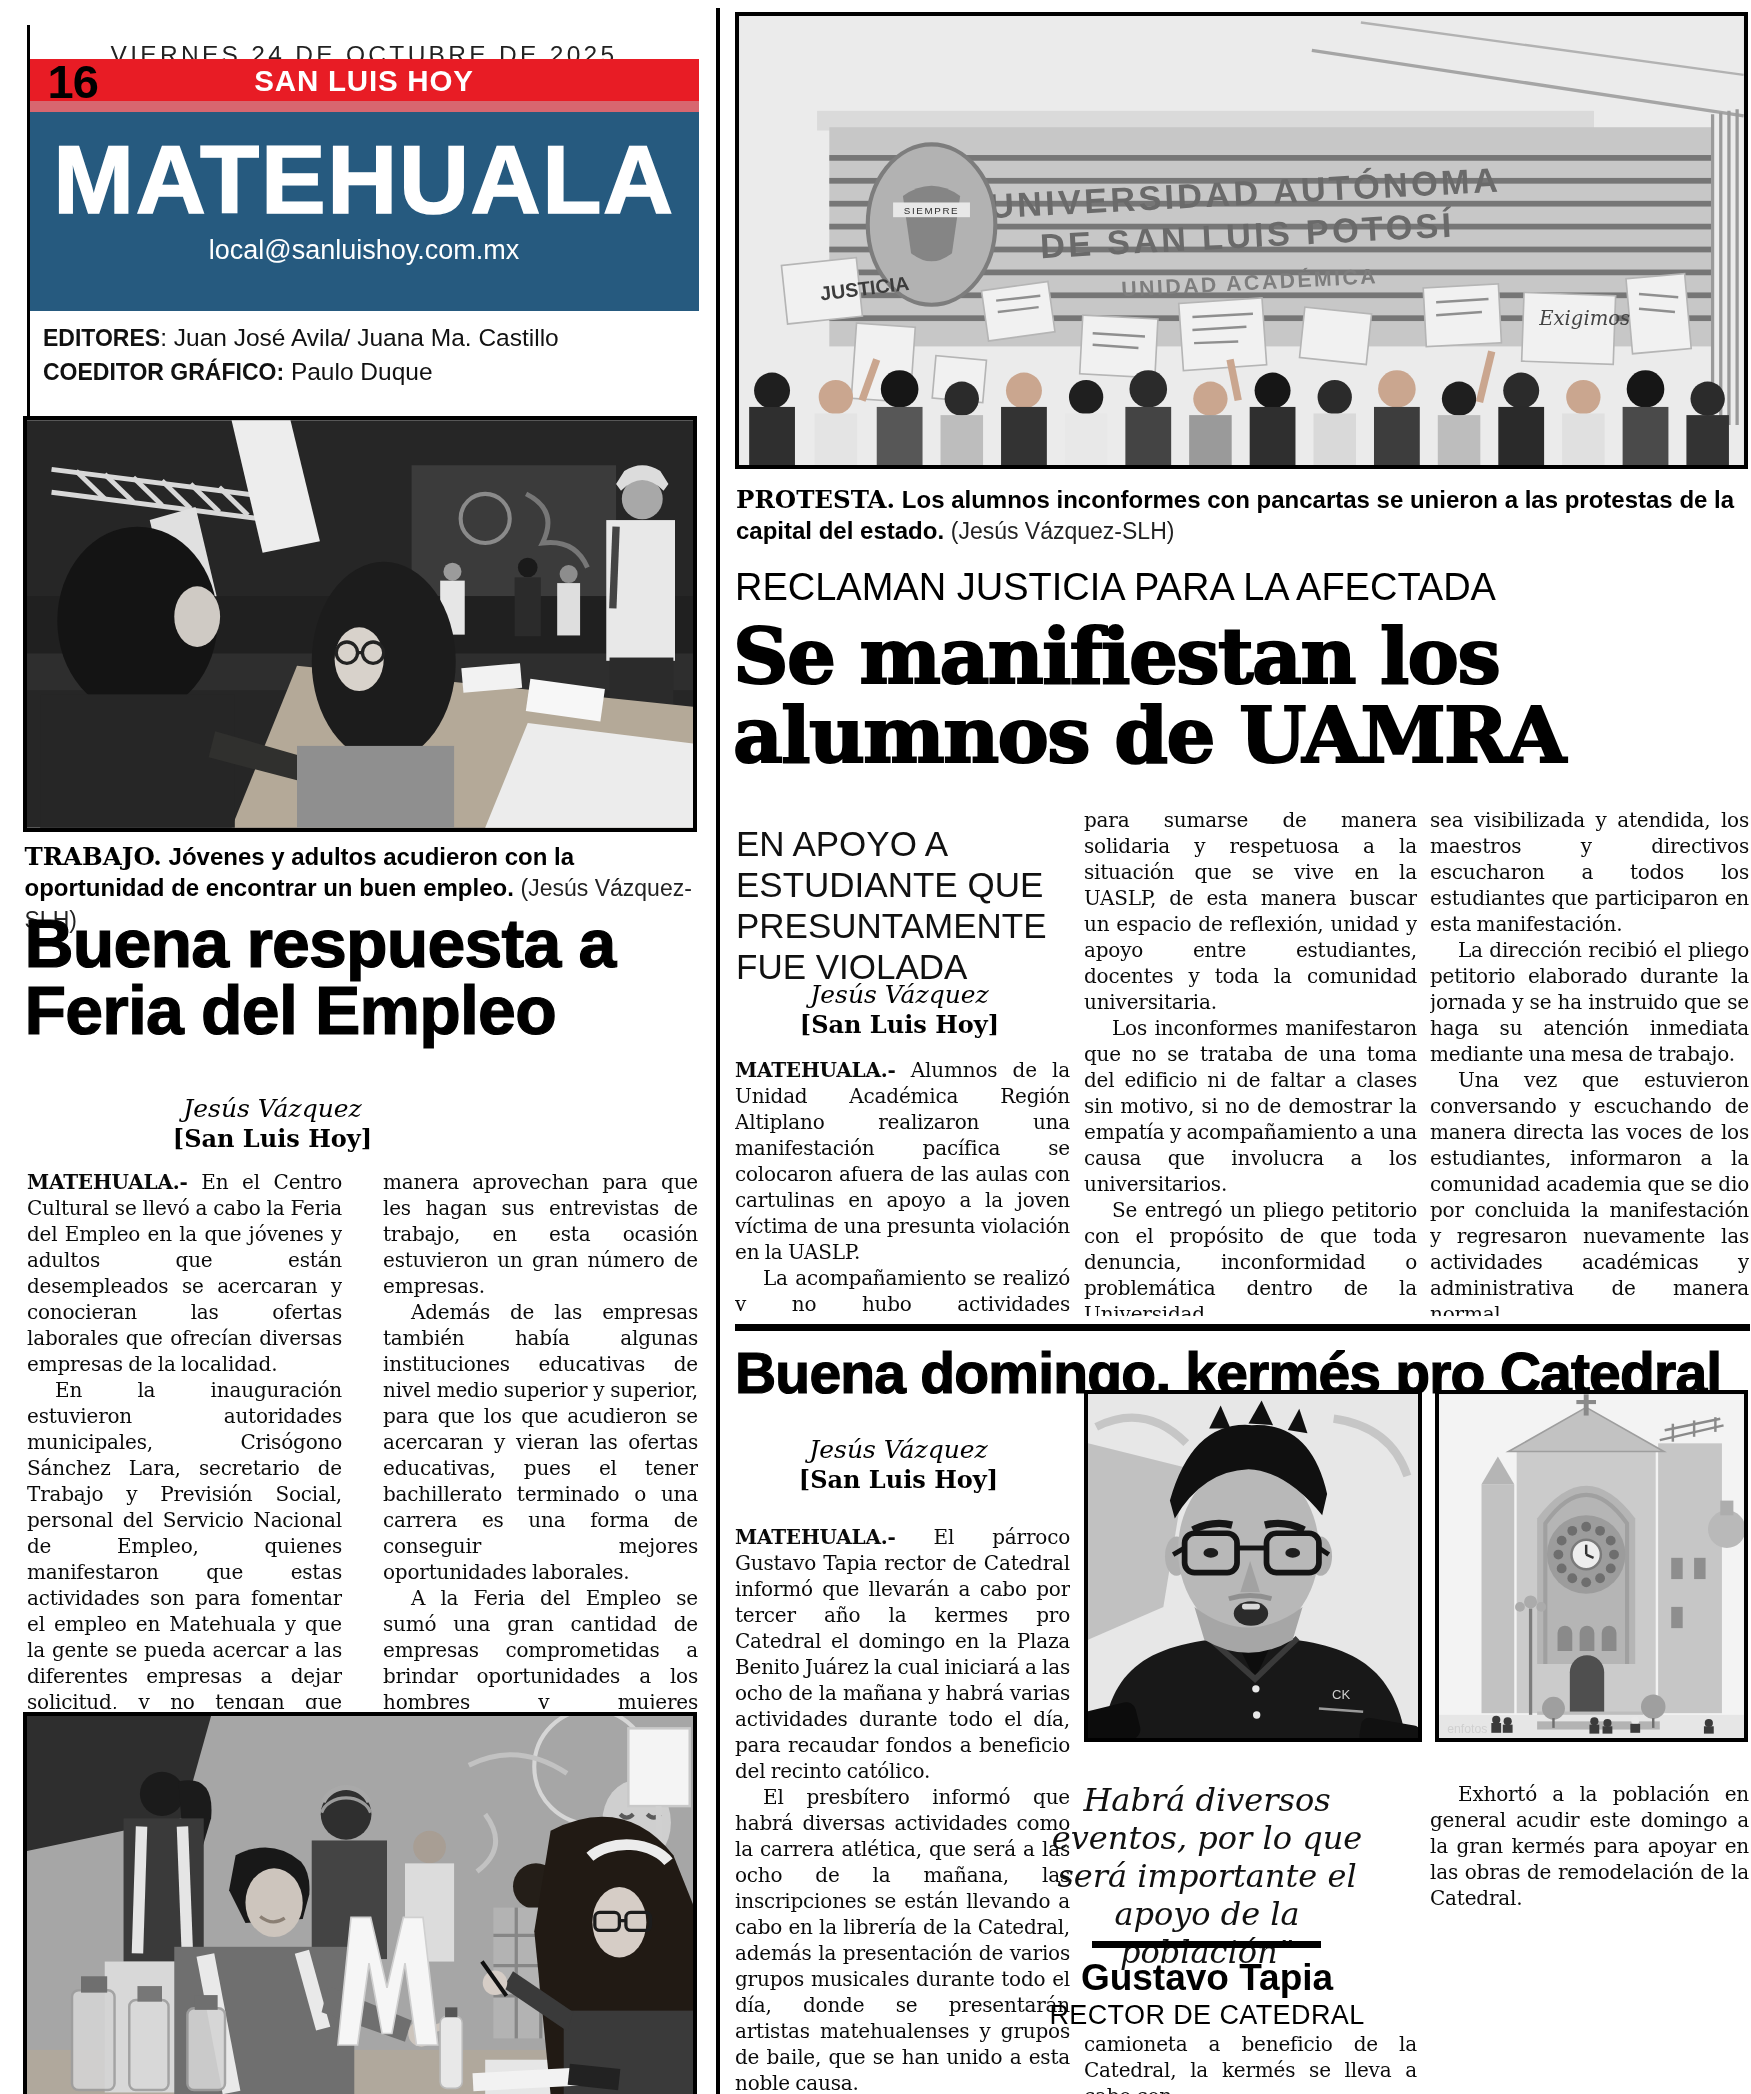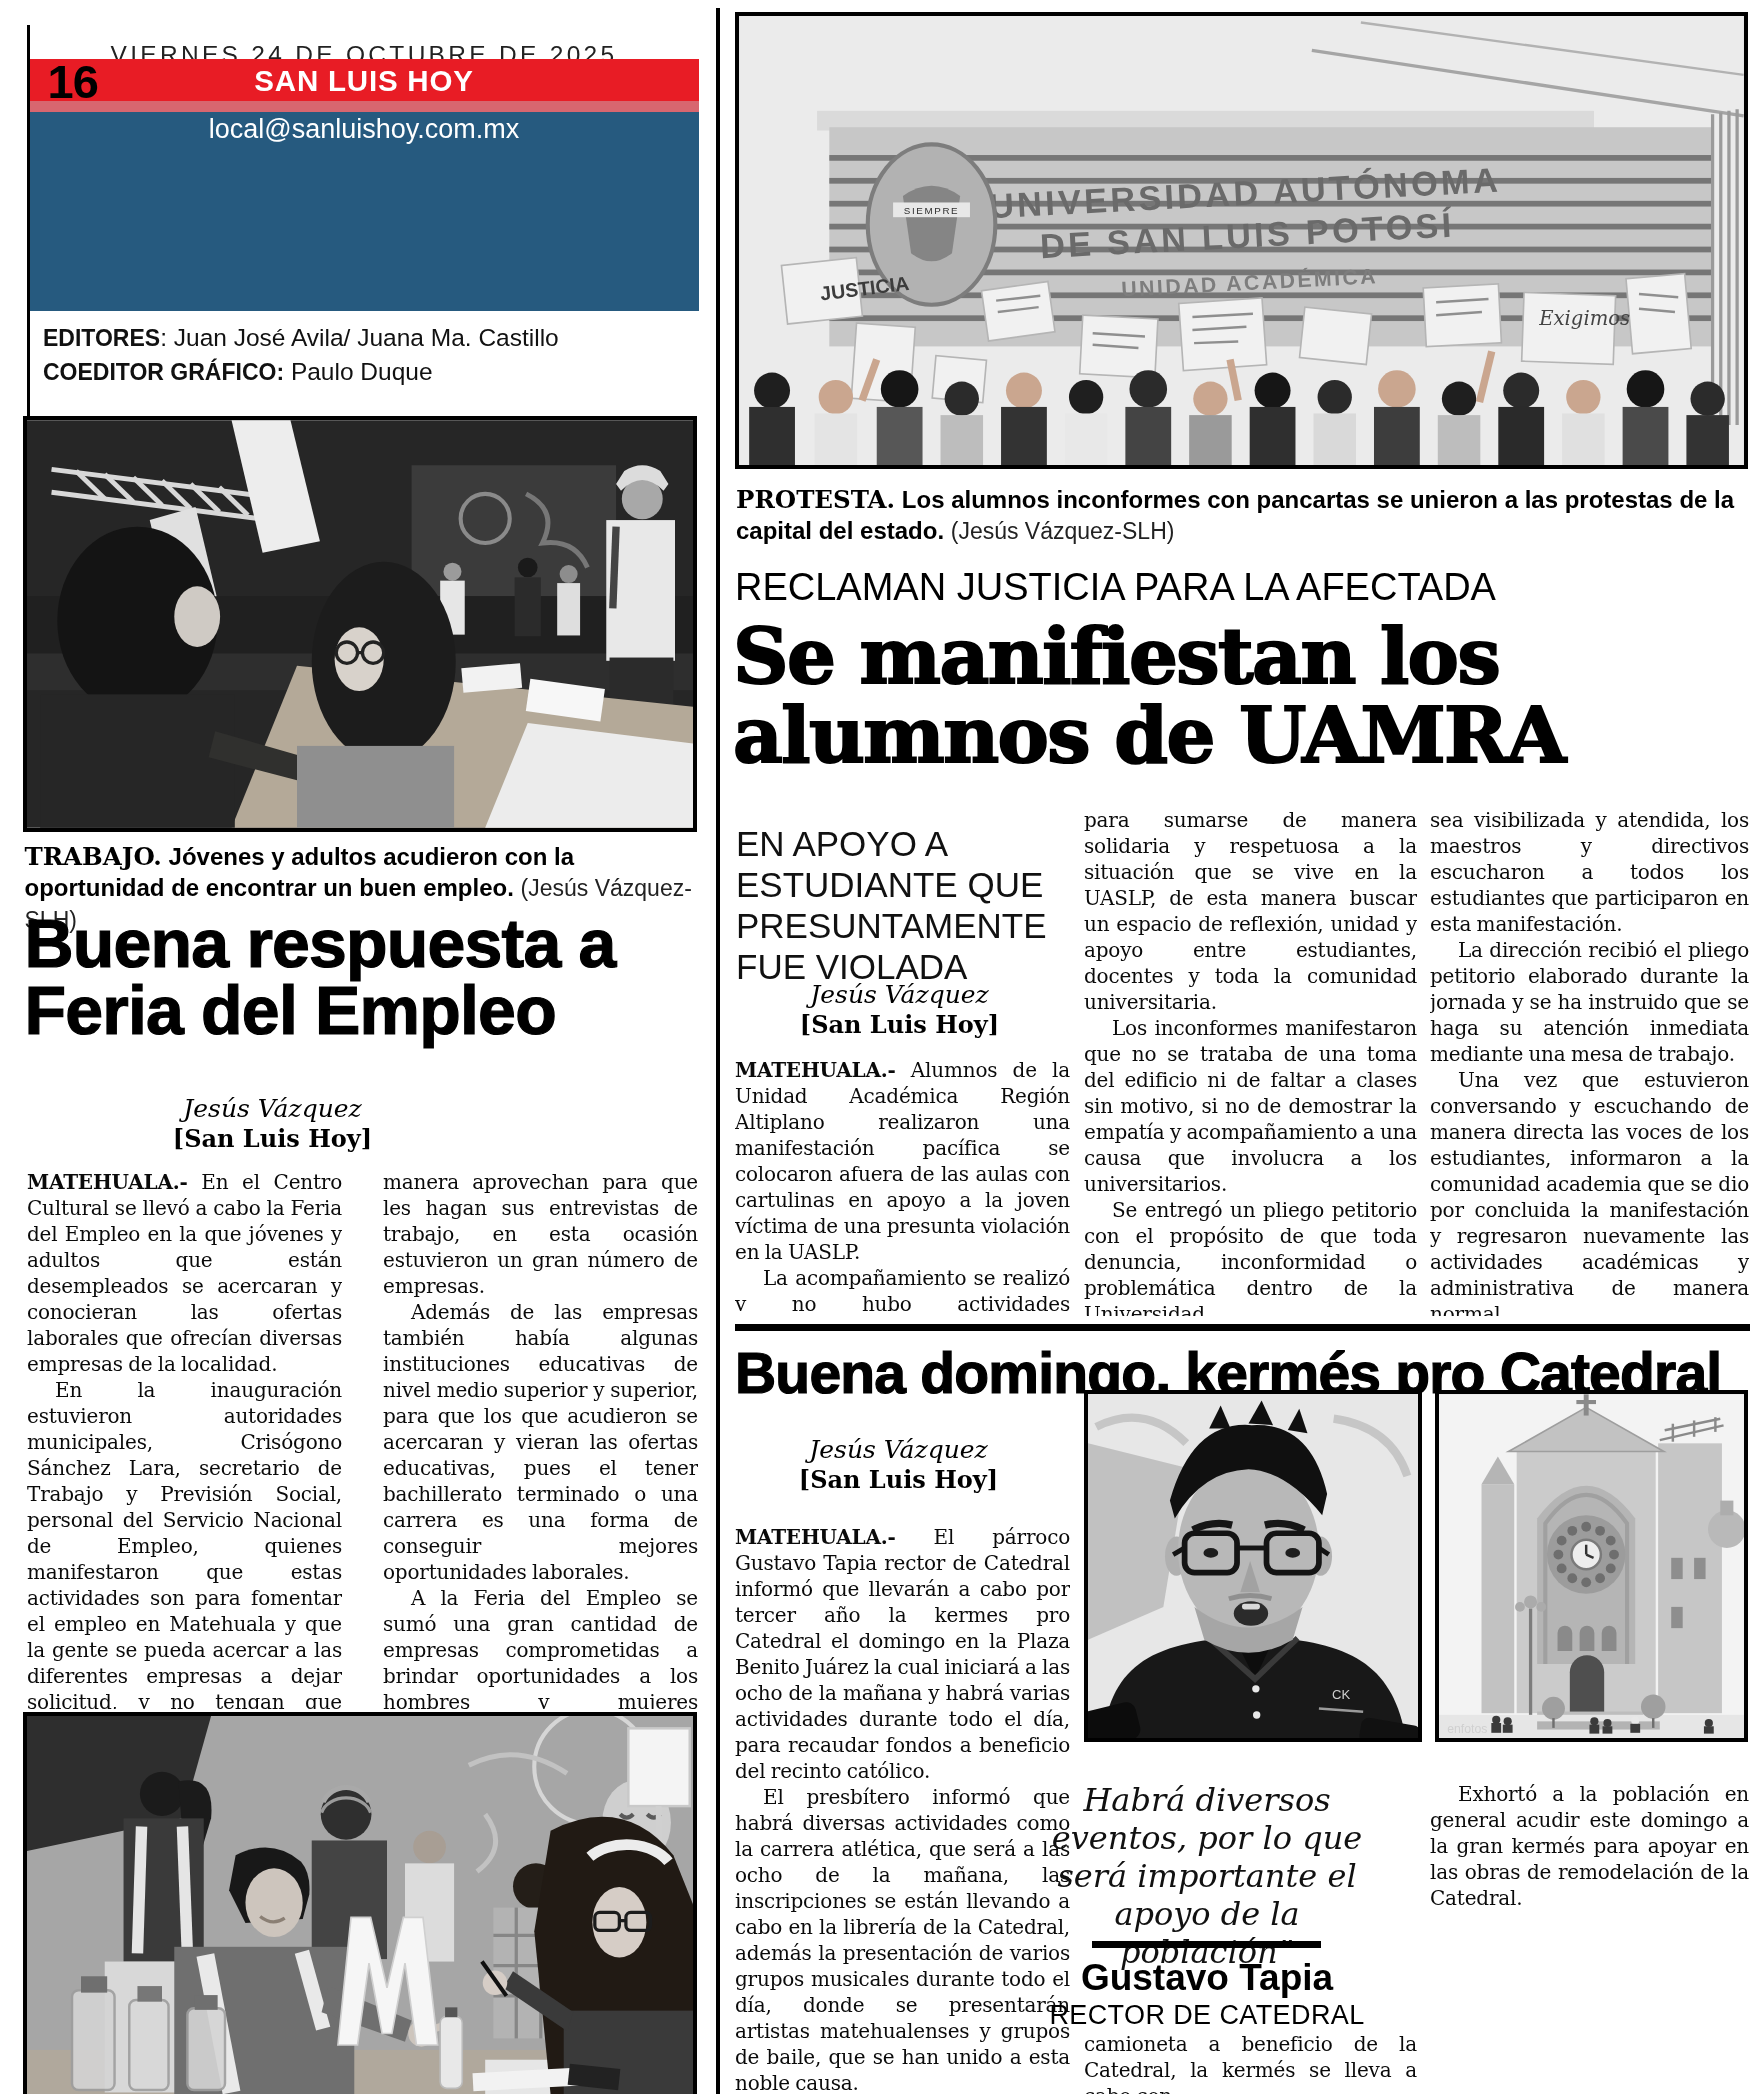--- a/index.html
+++ b/index.html
@@ -65,20 +65,21 @@
 <div class="page">
 
   <div class="abs vline"></div>
   <div class="abs date">VIERNES 24 DE OCTUBRE DE 2025</div>
   <div class="abs redbar">
     <span class="pagenum">16</span>
     <span class="brand">SAN LUIS HOY</span>
   </div>
   <div class="abs pinkstrip"></div>
   <div class="abs bluebox">
+    <div class="secttitle">MATEHUALA</div>
     <div class="sectemail">local@sanluishoy.com.mx</div>
   </div>
   <div class="abs editors">
     <div><b>EDITORES</b><span>: Juan José Avila/ Juana Ma. Castillo</span></div>
     <div><b>COEDITOR GRÁFICO:</b><span> Paulo Duque</span></div>
   </div>
 
   <div class="abs divider"></div>
 
   <div class="photo" style="left:23px;top:416px;width:666px;height:408px;">

